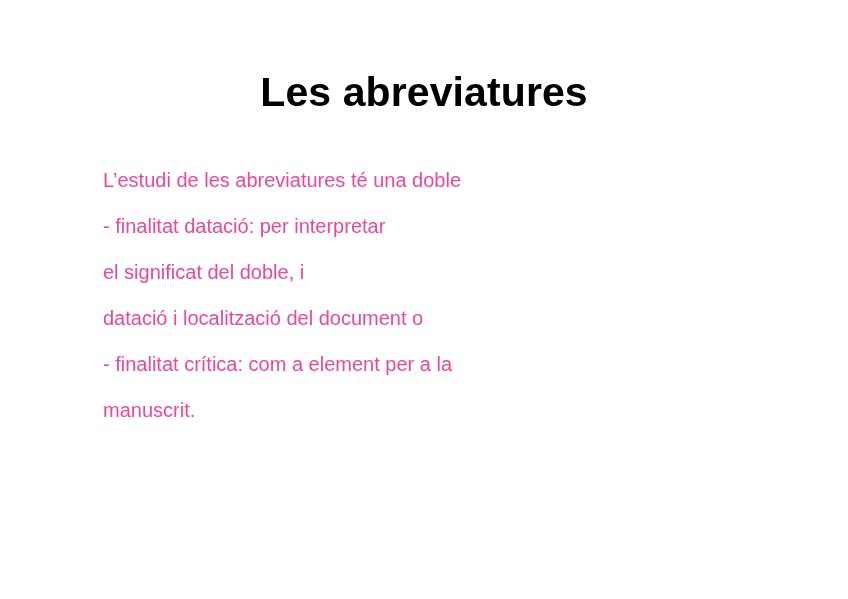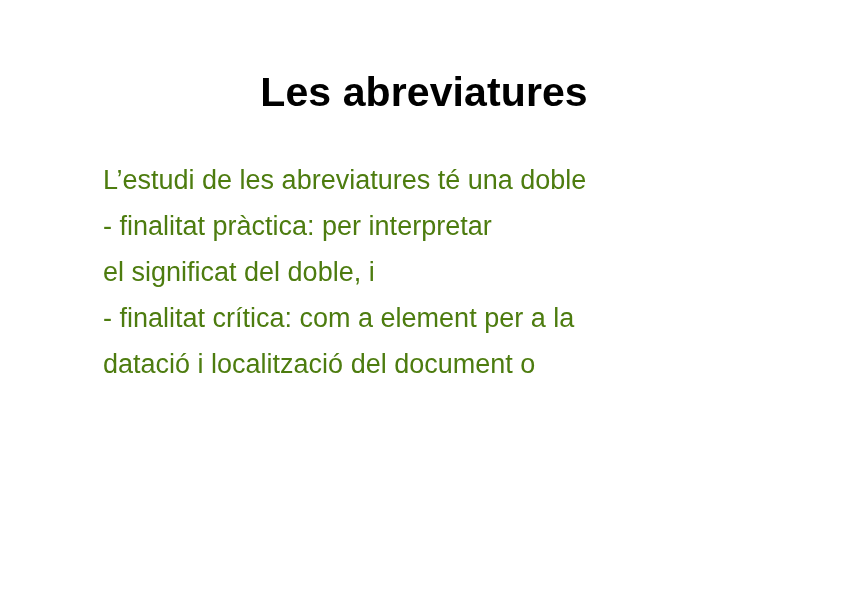--- a/index.html
+++ b/index.html
@@ -38,36 +38,37 @@
   }
 
   .slide-body {
     position: absolute;
     left: 103px;
     top: 157px;
     width: 660px;
   }
 
   .body-line {
-    font-size: 27px;
+    font-size: 20px;
     font-weight: normal;
     line-height: 46px;
-    color: #4d7c0f;
+    color: #ec4899;
     white-space: pre;
     text-align: left;
   }
 </style>
 </head>
 <body>
 
 <div class="slide">
 
   <div class="slide-title">Les abreviatures</div>
 
   <div class="slide-body">
     <div class="body-line">L’estudi de les abreviatures té una doble</div>
-    <div class="body-line">- finalitat pràctica: per interpretar</div>
+    <div class="body-line">- finalitat datació: per interpretar</div>
     <div class="body-line">el significat del doble, i</div>
+    <div class="body-line">datació i localització del document o</div>
     <div class="body-line">- finalitat crítica: com a element per a la</div>
-    <div class="body-line">datació i localització del document o</div>
+    <div class="body-line">manuscrit.</div>
   </div>
 
 </div>
 
 </body></html>

